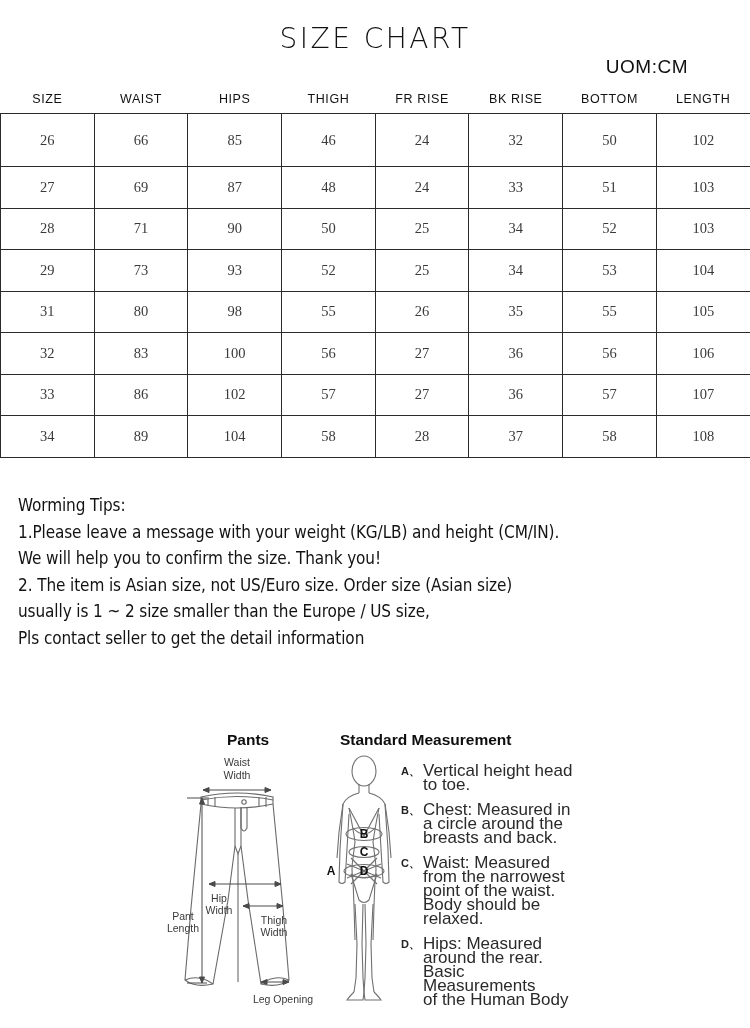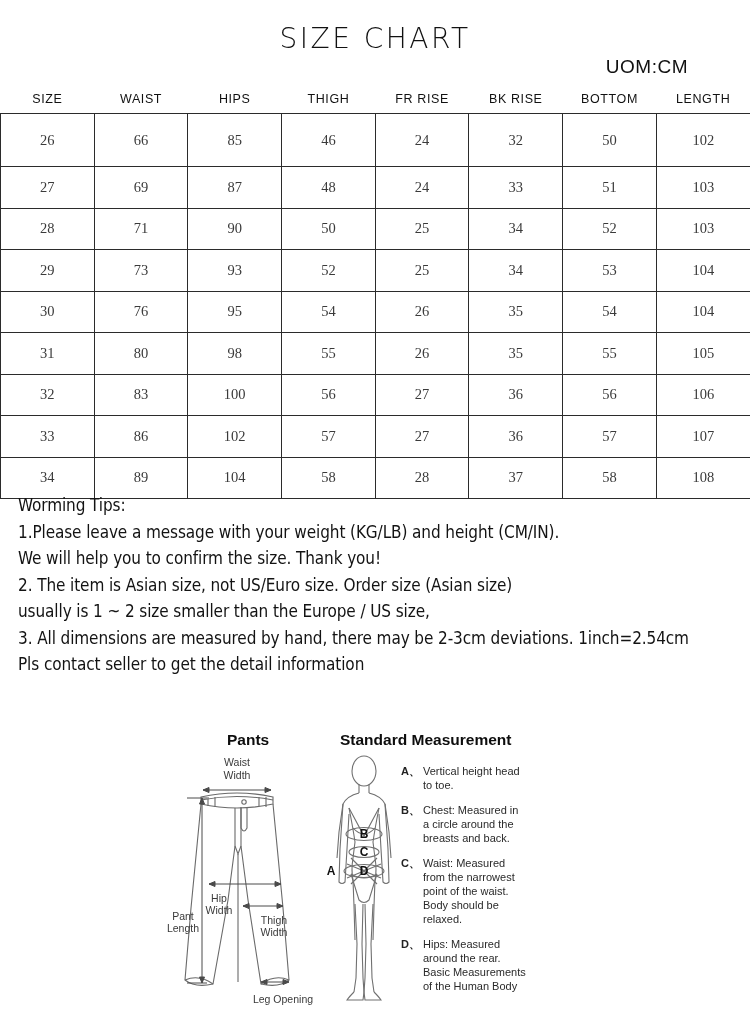--- a/index.html
+++ b/index.html
@@ -154,21 +154,21 @@
   }
   .legend-key {
     font-size: 11px;
     font-weight: bold;
     color: #222;
     width: 22px;
     flex: 0 0 22px;
     line-height: 14px;
   }
   .legend-text {
-    font-size: 11px;
+    font-size: 17px;
     color: #2a2a2a;
     line-height: 14px;
     white-space: pre-line;
   }
 </style>
 </head>
 <body>
 
 <div id="title">SIZE CHART</div>
 <div id="uom">UOM:CM</div>
@@ -221,30 +221,20 @@
       <td>29</td>
       <td>73</td>
       <td>93</td>
       <td>52</td>
       <td>25</td>
       <td>34</td>
       <td>53</td>
       <td>104</td>
     </tr>
     <tr>
-      <td>30</td>
-      <td>76</td>
-      <td>95</td>
-      <td>54</td>
-      <td>26</td>
-      <td>35</td>
-      <td>54</td>
-      <td>104</td>
-    </tr>
-    <tr>
       <td>31</td>
       <td>80</td>
       <td>98</td>
       <td>55</td>
       <td>26</td>
       <td>35</td>
       <td>55</td>
       <td>105</td>
     </tr>
     <tr>
@@ -279,21 +269,20 @@
     </tr>
   </tbody>
 </table>
 
 <div id="tips">
   <div class="tip-line">Worming Tips:</div>
   <div class="tip-line">1.Please leave a message with your weight (KG/LB) and height (CM/IN).</div>
   <div class="tip-line">We will help you to confirm the size. Thank you!</div>
   <div class="tip-line">2. The item is Asian size, not US/Euro size. Order size (Asian size)</div>
   <div class="tip-line">usually is 1 ~ 2 size smaller than the Europe / US size,</div>
-  <div class="tip-line">3. All dimensions are measured by hand, there may be 2-3cm deviations. 1inch=2.54cm</div>
   <div class="tip-line">Pls contact seller to get the detail information</div>
 </div>
 
 <div id="diagrams">
 
   <div class="diagram-heading" id="pants-heading">Pants</div>
   <div class="diagram-heading" id="body-heading">Standard Measurement</div>
 
   <svg id="pants-figure" width="165" height="278" viewBox="0 0 165 278">
     <g fill="none" stroke="#6a6a6a" stroke-width="1.1">

